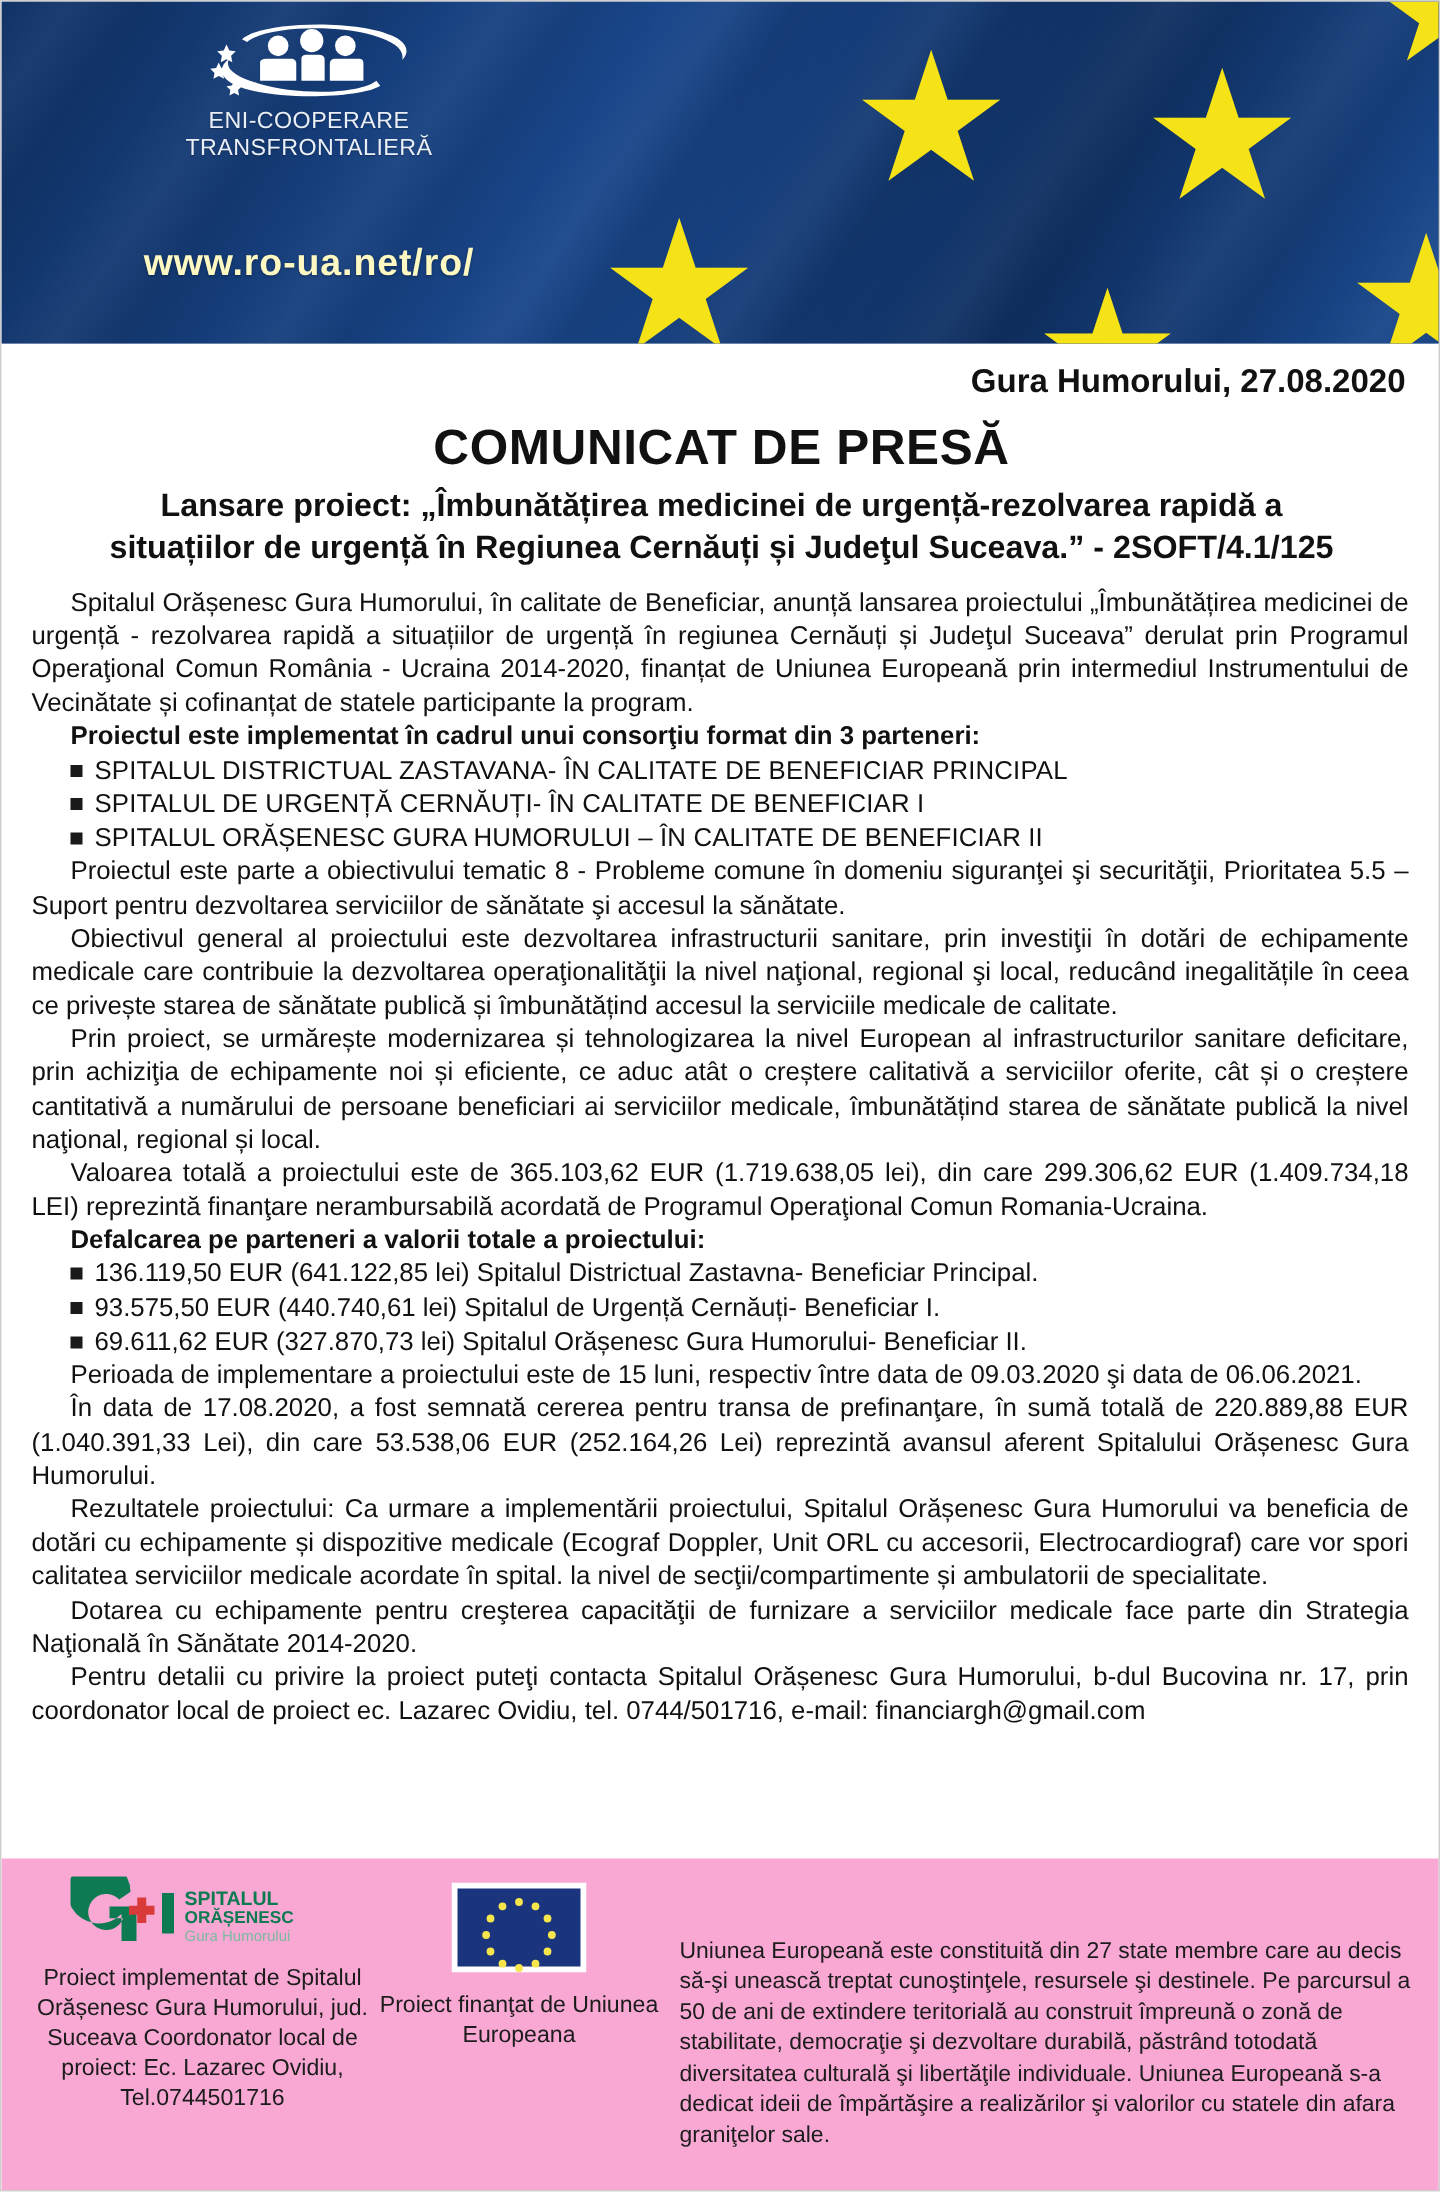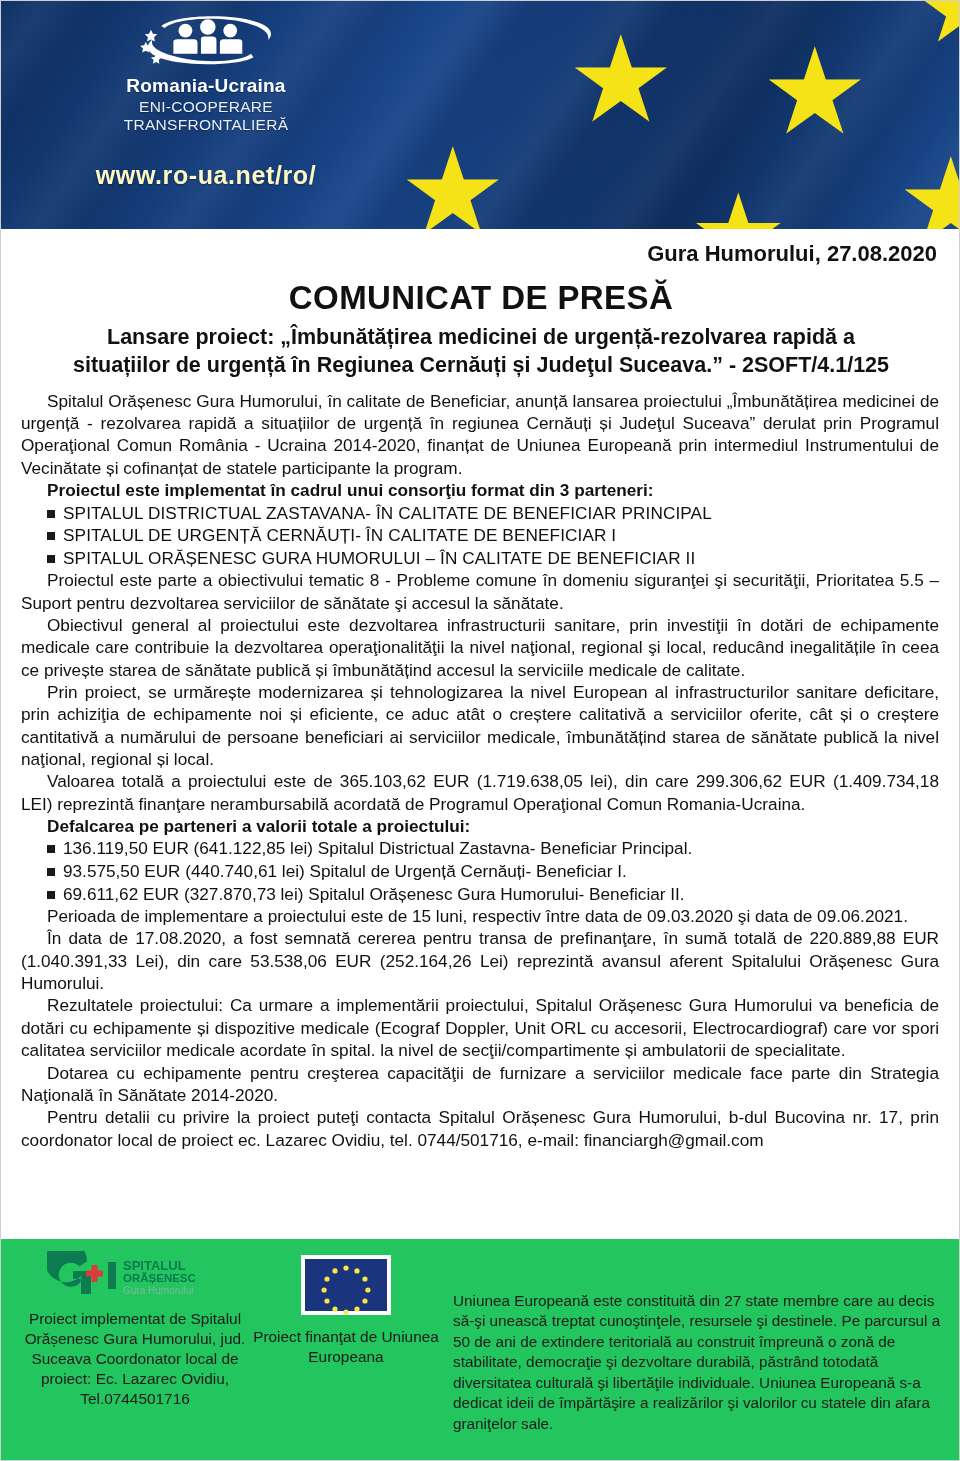--- a/index.html
+++ b/index.html
@@ -139,21 +139,21 @@
     background: #1a1a1a;
   }
   .caps { letter-spacing: 0.1px; }
   .lead-bold { font-weight: bold; }
 
   
   .footer {
     position: absolute;
     left: 0; top: 1238px;
     width: 960px; height: 222px;
-    background: #22c55e;
+    background: #f9a8d4;
   }
   .footer-cols {
     display: flex;
     align-items: flex-start;
     padding: 6px 18px 0 18px;
   }
   .fcol { }
   .fcol-1 { width: 232px; text-align: center; }
   .fcol-2 { width: 190px; text-align: center; }
   .fcol-3 { flex: 1; padding-left: 12px; padding-top: 46px; }
@@ -201,21 +201,20 @@
           <circle cx="128" cy="25" r="8"></circle>
           <path d="M62 52 L62 38 C62 35 66 35 68 35 L86 35 C88 35 90 36 90 39 L90 52 Z"></path>
           <path d="M94 52 L94 35 C94 32 97 32 99 32 L107 32 C110 32 112 33 112 36 L112 52 Z"></path>
           <path d="M116 52 L116 39 C116 36 118 35 120 35 L138 35 C141 35 142 36 142 39 L142 52 Z"></path>
 
           <path d="M36 24 l2.2 4.6 5 .7 -3.6 3.5 .9 5 -4.5-2.4 -4.5 2.4 .9-5 -3.6-3.5 5-.7z"></path>
           <path d="M30 38 l2 4.2 4.6 .6 -3.3 3.2 .8 4.6 -4.1-2.2 -4.1 2.2 .8-4.6 -3.3-3.2 4.6-.6z"></path>
           <path d="M42 52 l1.8 3.8 4.2 .6 -3 2.9 .7 4.2 -3.7-2 -3.7 2 .7-4.2 -3-2.9 4.2-.6z"></path>
         </g>
       </svg>
-      <div class="logo-title">Romania-Ucraina</div>
       <div class="logo-sub">ENI-COOPERARE TRANSFRONTALIERĂ</div>
     </div>
 
     <div class="banner-url">www.ro-ua.net/ro/</div>
   </div>
 
   <div class="doc">
 
     <div class="dateline">Gura Humorului, 27.08.2020</div>
 
@@ -247,21 +246,21 @@
       <p class="par">Valoarea totală a proiectului este de 365.103,62 EUR (1.719.638,05 lei), din care 299.306,62 EUR (1.409.734,18 LEI) reprezintă finanţare nerambursabilă acordată de Programul Operaţional Comun Romania-Ucraina.</p>
 
       <p class="par lead-bold">Defalcarea pe parteneri a valorii totale a proiectului:</p>
 
       <ul class="bullets">
         <li>136.119,50 EUR (641.122,85 lei) Spitalul Districtual Zastavna- Beneficiar Principal.</li>
         <li>93.575,50 EUR (440.740,61 lei) Spitalul de Urgență Cernăuți- Beneficiar I.</li>
         <li>69.611,62 EUR (327.870,73 lei) Spitalul Orășenesc Gura Humorului- Beneficiar II.</li>
       </ul>
 
-      <p class="par">Perioada de implementare a proiectului este de 15 luni, respectiv între data de 09.03.2020 şi data de 09.06.2021.</p>
+      <p class="par">Perioada de implementare a proiectului este de 15 luni, respectiv între data de 09.03.2020 şi data de 06.06.2021.</p>
 
       <p class="par"><span>În data de </span><b>17.08.2020, a</b><span> fost semnată cererea pentru transa de prefinanţare, în sumă totală de 220.889,88 EUR (1.040.391,33 Lei), din care 53.538,06 EUR (252.164,26 Lei) reprezintă avansul aferent Spitalului Orășenesc Gura Humorului.</span></p>
 
       <p class="par"><b>Rezultatele proiectului:</b><span> Ca urmare a implementării proiectului, Spitalul Orășenesc Gura Humorului va beneficia de dotări cu echipamente și dispozitive medicale </span><b>(Ecograf Doppler, Unit ORL cu accesorii, Electrocardiograf)</b><span> care vor spori calitatea serviciilor medicale acordate în spital. la nivel de secţii/compartimente și ambulatorii de specialitate.</span></p>
 
       <p class="par">Dotarea cu echipamente pentru creşterea capacităţii de furnizare a serviciilor medicale face parte din Strategia Naţională în Sănătate 2014-2020.</p>
 
       <p class="par">Pentru detalii cu privire la proiect puteţi contacta Spitalul Orășenesc Gura Humorului, b-dul Bucovina nr. 17, prin coordonator local de proiect ec. Lazarec Ovidiu, tel. 0744/501716, e-mail: financiargh@gmail.com</p>
 
     </div>

